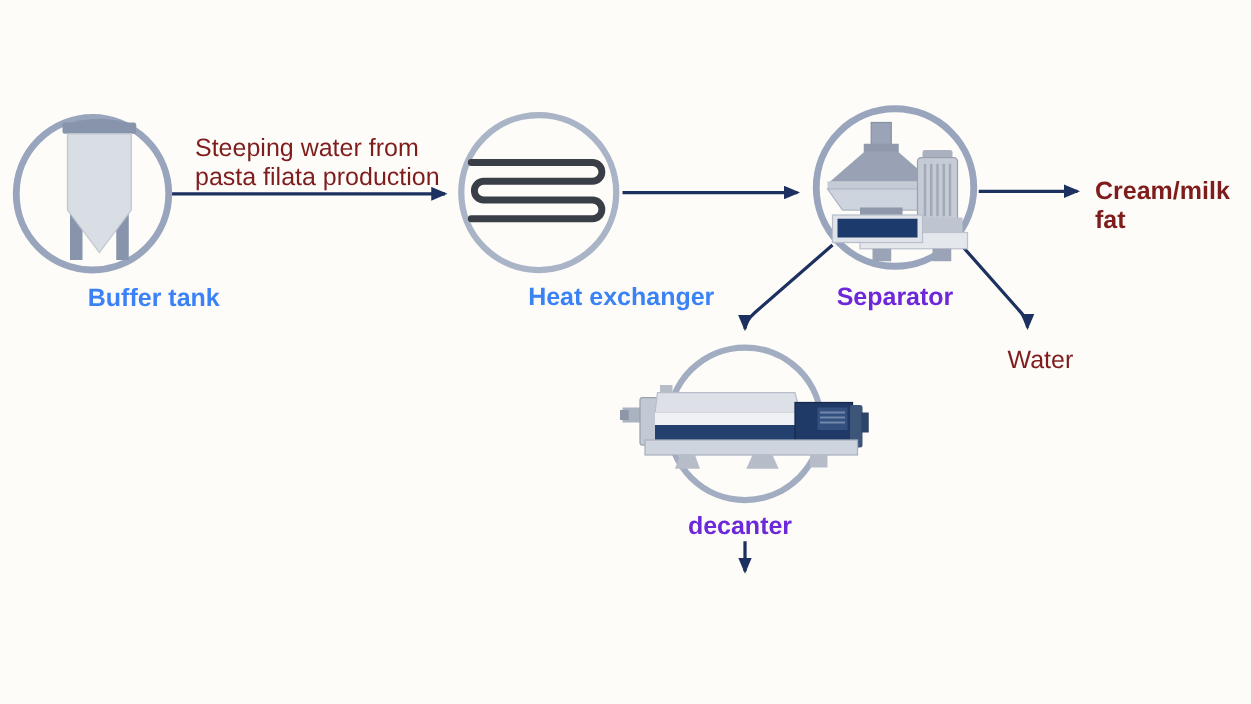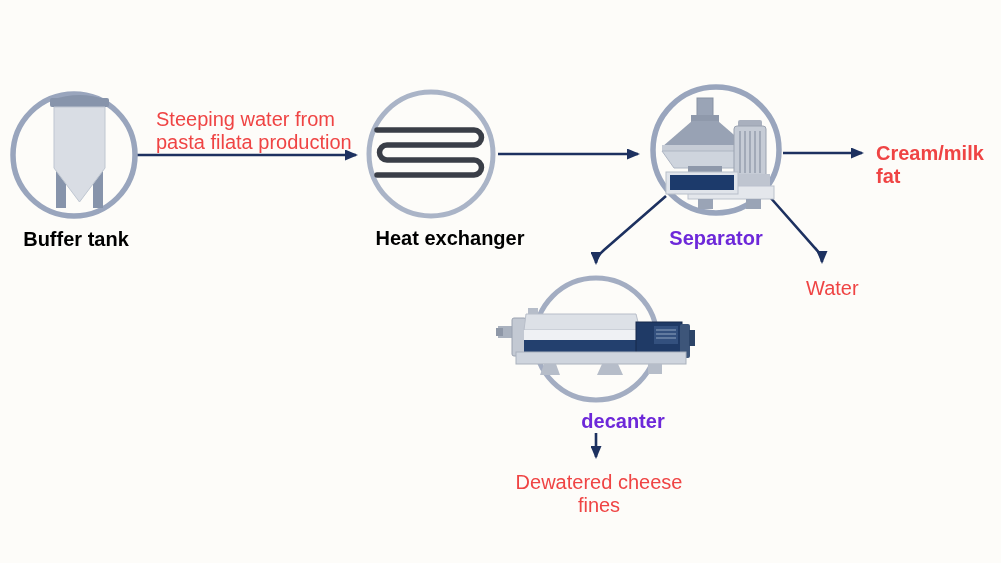--- a/index.html
+++ b/index.html
@@ -7,40 +7,40 @@
     position:relative;
     width:1001px;height:563px;
     background:#fdfcf9;
     font-family:"Liberation Sans", sans-serif;
     overflow:hidden;
   }
   .node-svg{position:absolute;}
   .arrows-layer{position:absolute;left:0;top:0;pointer-events:none;}
   .flow-label{
     position:absolute;
-    color:#ef4444;
+    color:#7f1d1d;
     font-size:20px;
     line-height:23px;
   }
   .node-label{
     position:absolute;
     font-size:20px;
     font-weight:700;
     text-align:center;
   }
-  .lbl-dark{color:#000000;}
+  .lbl-dark{color:#3b82f6;padding-left:47px;}
   .lbl-navy{color:#6d28d9;}
   .steeping{left:156px;top:108px;width:215px;}
   .cream{left:876px;top:142px;font-weight:bold;}
   .water{left:806px;top:277px;}
   .fines{left:494px;top:471px;width:210px;text-align:center;}
   .buffer-lbl{left:0px;top:228px;width:152px;}
   .heatx-lbl{left:370px;top:227px;width:160px;}
   .sep-lbl{left:636px;top:227px;width:160px;}
-  .dec-lbl{left:543px;top:410px;width:160px;}
+  .dec-lbl{left:512px;top:410px;width:160px;}
 </style>
 </head>
 <body>
 
 <div class="canvas">
 
   <svg class="arrows-layer" width="1001" height="563">
     <defs>
       <marker id="ah" markerUnits="userSpaceOnUse" markerWidth="13" markerHeight="11" refX="11" refY="5.5" orient="auto">
         <path d="M0,0 L13,5.5 L0,11 Z" fill="#1d3160"></path>
@@ -111,20 +111,19 @@
       <rect x="20" y="88" width="170" height="12" fill="#cfd5de" stroke="#aab1bd" stroke-width="1"></rect>
       <path d="M48,100 h12 l4,11 h-20 Z" fill="#b6bdc9"></path>
       <path d="M106,100 h16 l5,11 h-26 Z" fill="#b6bdc9"></path>
       <rect x="152" y="100" width="14" height="10" fill="#b6bdc9"></rect>
     </g>
   </svg>
 
   <div class="flow-label steeping">Steeping water from pasta filata production</div>
   <div class="flow-label cream">Cream/milk fat</div>
   <div class="flow-label water">Water</div>
-  <div class="flow-label fines">Dewatered cheese fines</div>
 
   <div class="node-label lbl-dark buffer-lbl">Buffer tank</div>
   <div class="node-label lbl-dark heatx-lbl">Heat exchanger</div>
   <div class="node-label lbl-navy sep-lbl">Separator</div>
   <div class="node-label lbl-navy dec-lbl">decanter</div>
 
 </div>
 
 </body></html>

